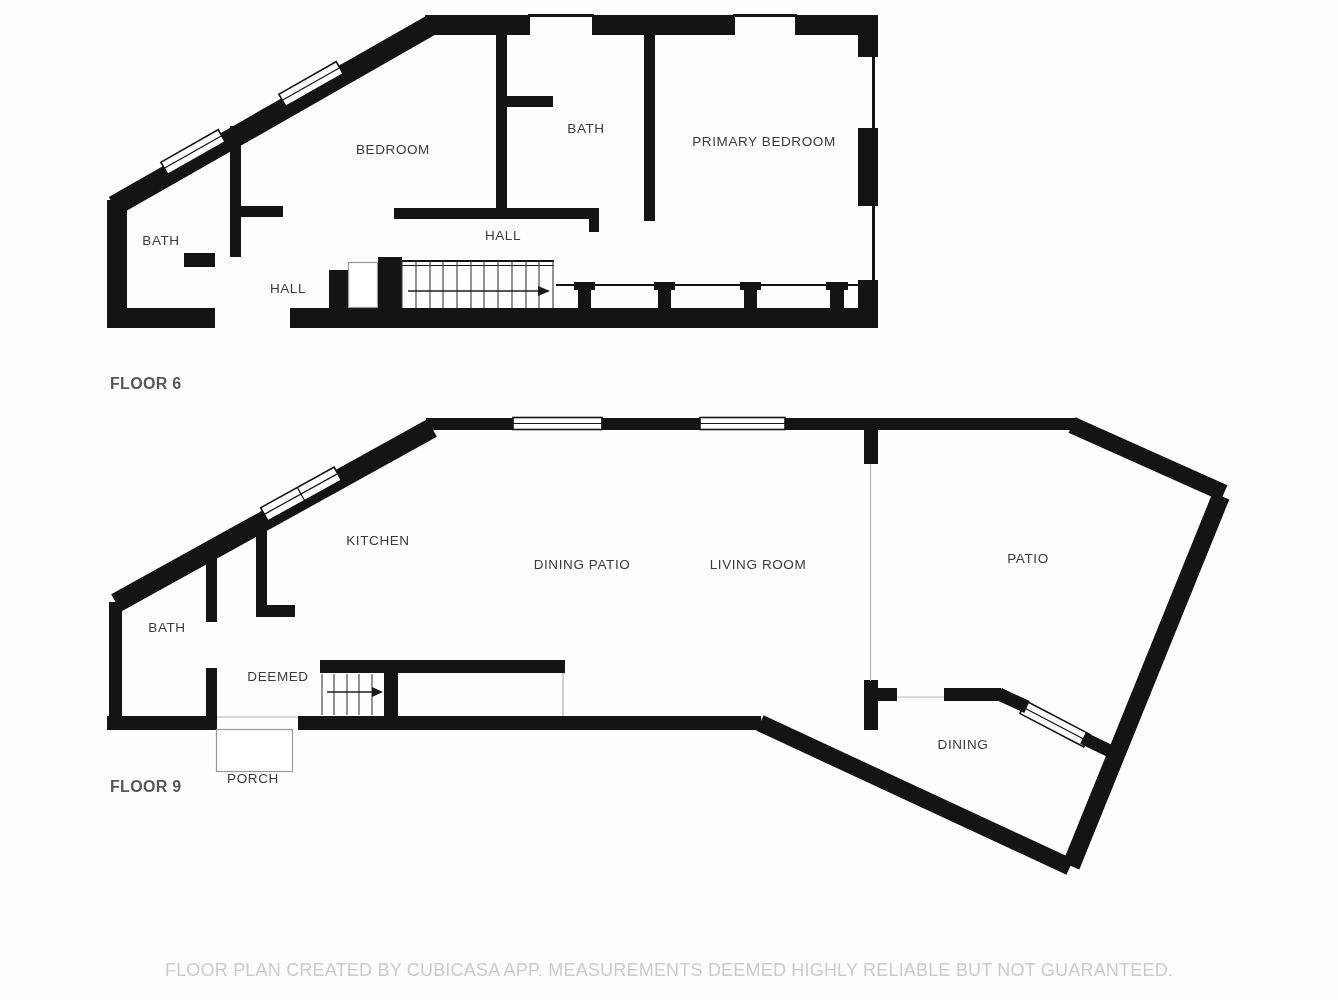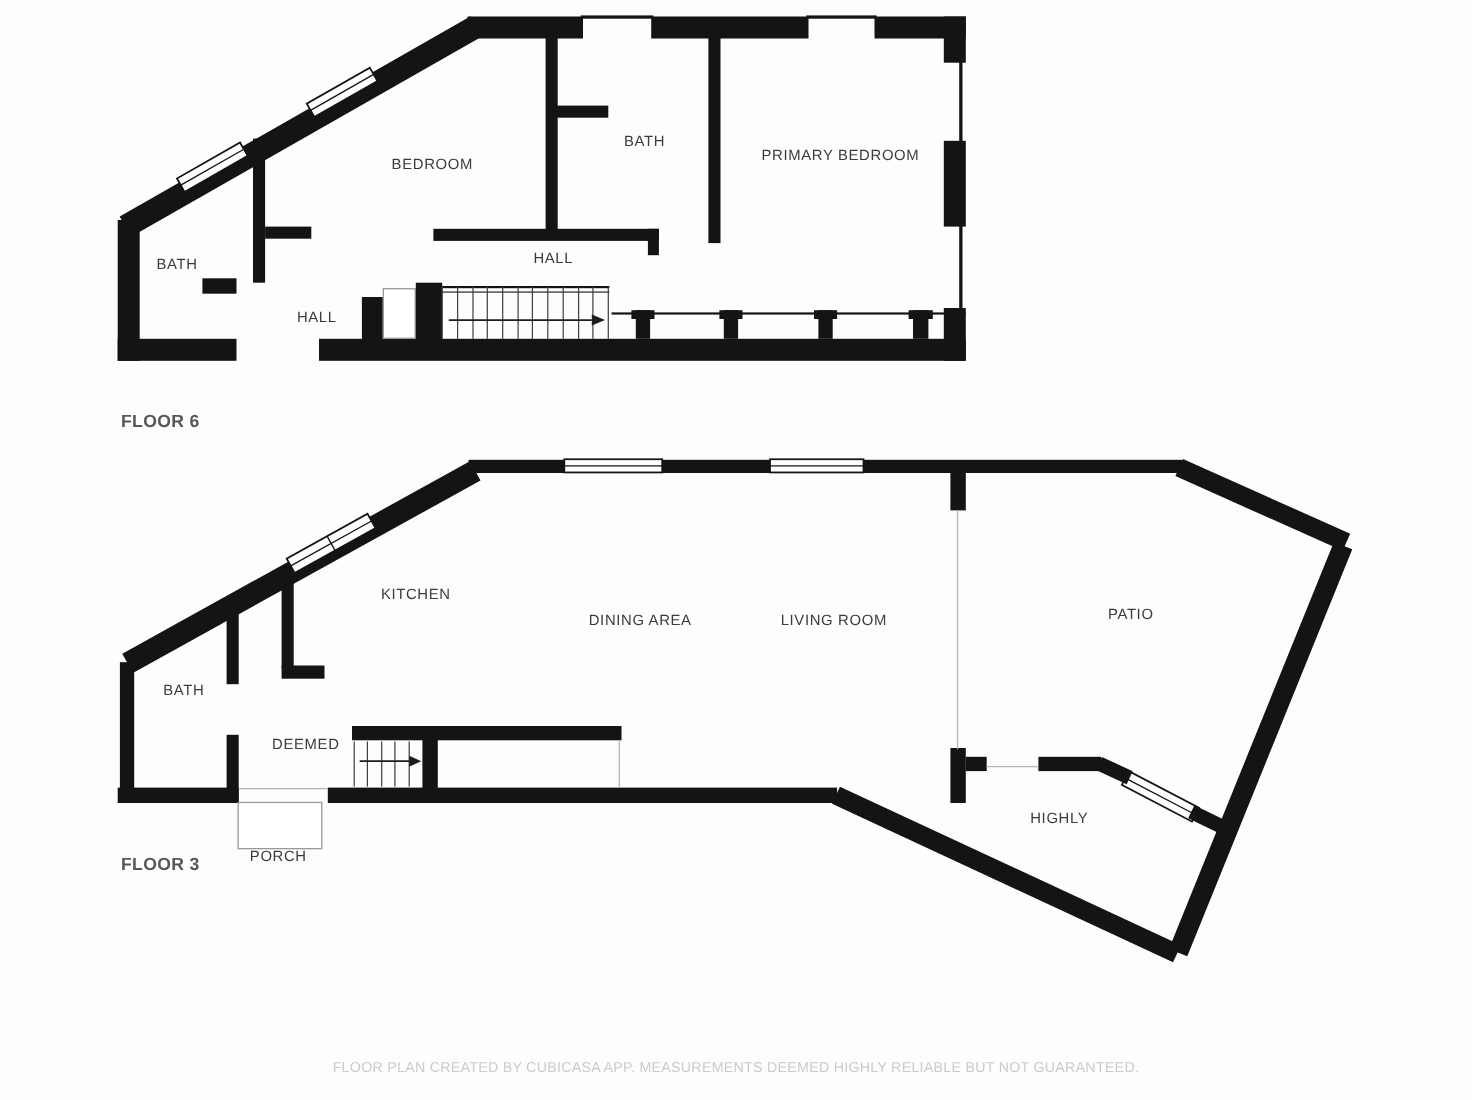--- a/index.html
+++ b/index.html
@@ -32,21 +32,21 @@
     color:var(--room_label);font-size:13.5px;letter-spacing:0.6px;
     white-space:nowrap;
   }
   .floor-label{
     position:absolute;transform:translateY(-50%);
     color:var(--floor_label);font-size:16px;font-weight:600;
     letter-spacing:0.3px;white-space:nowrap;
   }
   .disclaimer{
     position:absolute;left:50%;transform:translate(-50%,-50%);
-    color:var(--disclaimer);font-size:13px;letter-spacing:0.2px;
+    color:var(--disclaimer);font-size:18px;letter-spacing:0.2px;
     white-space:nowrap;
   }
 </style>
 </head>
 <body>
 
 <div class="stage">
 
   <svg width="1338" height="1000" viewBox="0 0 1338 1000">
 
@@ -204,24 +204,24 @@
 
   <div class="room-label" style="left:161px;top:240px">BATH</div>
   <div class="room-label" style="left:393px;top:149px">BEDROOM</div>
   <div class="room-label" style="left:586px;top:128px">BATH</div>
   <div class="room-label" style="left:764px;top:141px">PRIMARY BEDROOM</div>
   <div class="room-label" style="left:503px;top:235px">HALL</div>
   <div class="room-label" style="left:288px;top:288px">HALL</div>
   <div class="floor-label" style="left:110px;top:384px">FLOOR 6</div>
 
   <div class="room-label" style="left:378px;top:540px">KITCHEN</div>
-  <div class="room-label" style="left:582px;top:564px">DINING AREA</div>
+  <div class="room-label" style="left:582px;top:564px">DINING PATIO</div>
   <div class="room-label" style="left:758px;top:564px">LIVING ROOM</div>
   <div class="room-label" style="left:1028px;top:558px">PATIO</div>
   <div class="room-label" style="left:167px;top:627px">BATH</div>
   <div class="room-label" style="left:278px;top:676px">DEEMED</div>
   <div class="room-label" style="left:253px;top:778px">PORCH</div>
-  <div class="room-label" style="left:963px;top:744px">HIGHLY</div>
-  <div class="floor-label" style="left:110px;top:787px">FLOOR 3</div>
+  <div class="room-label" style="left:963px;top:744px">DINING</div>
+  <div class="floor-label" style="left:110px;top:787px">FLOOR 9</div>
 
   <div class="disclaimer" style="top:970px">FLOOR PLAN CREATED BY CUBICASA APP. MEASUREMENTS DEEMED HIGHLY RELIABLE BUT NOT GUARANTEED.</div>
 
 </div>
 
 </body></html>

